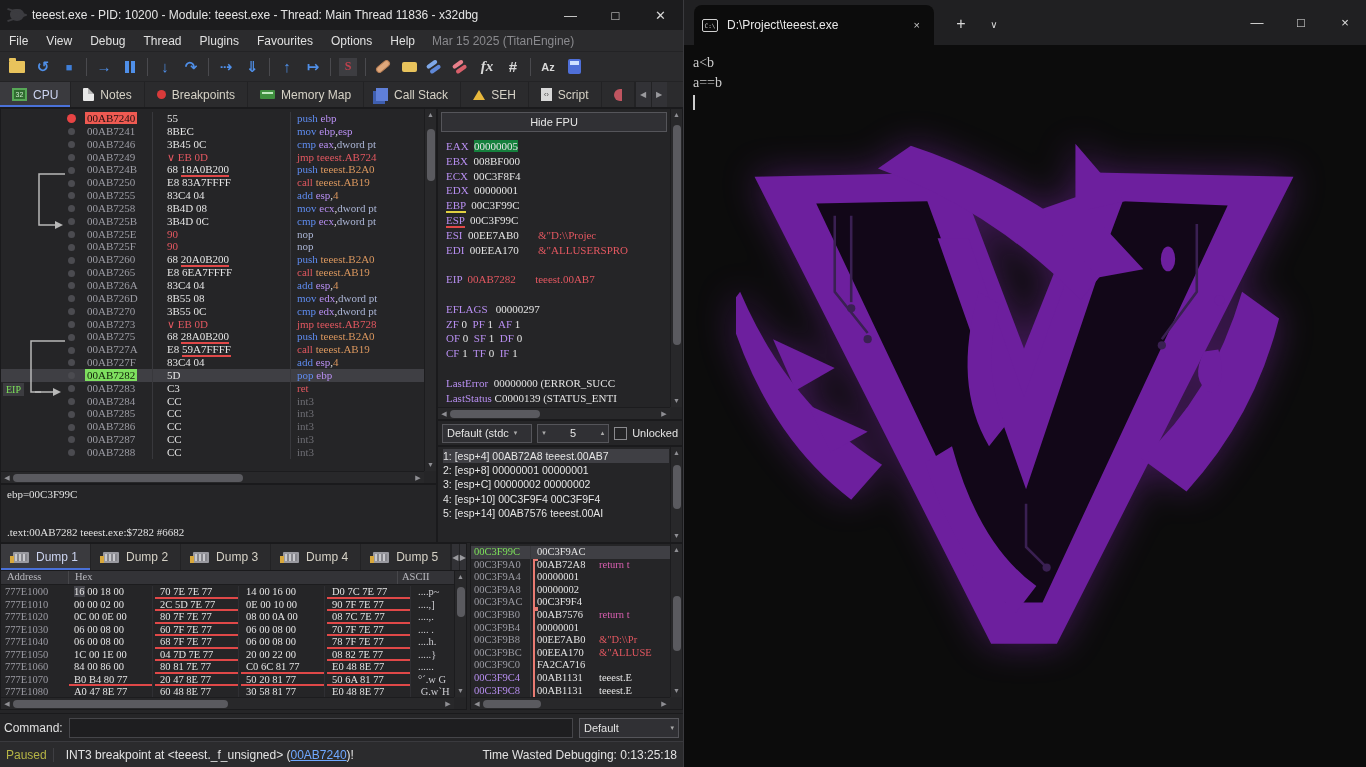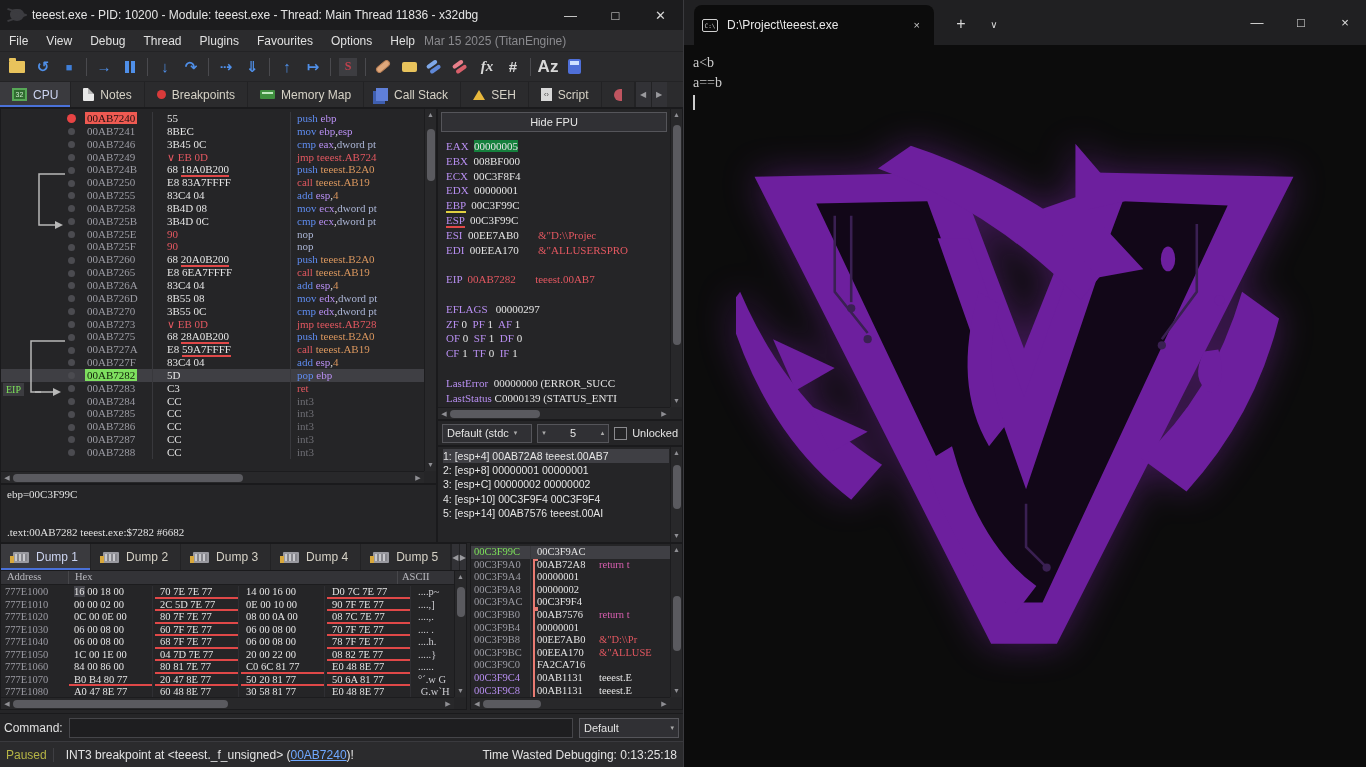--- a/index.html
+++ b/index.html
@@ -11,21 +11,21 @@
   
   #dbg{position:relative;width:683px;height:767px;background:#252527;flex:none;overflow:hidden}
   .titlebar{position:absolute;left:0;top:0;width:683px;height:30px;background:#1c1c1e;display:flex;align-items:center;color:#e4e4e4;font-size:12px}
   .ic-bug{width:14px;height:12px;margin:0 8px 0 10px;background:#3c3c40;border-radius:50% 50% 60% 60%;position:relative;flex:none}
   .ic-bug::before{content:"";position:absolute;left:-3px;top:2px;width:20px;height:2px;background:#3c3c40;transform:rotate(18deg)}
   .ic-bug::after{content:"";position:absolute;left:-3px;bottom:2px;width:20px;height:2px;background:#3c3c40;transform:rotate(-18deg)}
   .t-title{flex:1;overflow:hidden;white-space:nowrap}
   .winbtn{width:45px;height:30px;display:flex;align-items:center;justify-content:center;color:#d8d8d8;font-size:13px}
   .menubar{position:absolute;left:0;top:30px;width:683px;height:22px;background:#2b2b2d;display:flex;align-items:center;font-size:12px;color:#e0e0e0;border-bottom:1px solid #232325}
   .menu-item{padding:2px 9px;cursor:default}
-  .menu-note{color:#8a8a8e;}
+  .menu-note{color:#8a8a8e;margin-left:8px}
   .toolbar{position:absolute;left:0;top:52px;width:683px;height:30px;background:#2b2b2d;display:flex;align-items:center;border-bottom:1px solid #232325;padding-left:4px}
   .tbtn{width:26px;height:24px;display:flex;align-items:center;justify-content:center;font-size:15px;font-weight:bold;position:relative}
   .tsep{width:1px;height:18px;background:#4a4a4e;margin:0 4px}
   .ic-folder{width:16px;height:12px;background:#e8c35c;border-radius:1px;position:relative}
   .ic-folder::before{content:"";position:absolute;top:-3px;left:0;width:7px;height:3px;background:#e8c35c;border-radius:1px 1px 0 0}
   .ic-pause{width:10px;height:12px;border-left:4px solid #4f8fe8;border-right:4px solid #4f8fe8}
   .ic-sbox{width:18px;height:18px;background:#3d3d41;color:#c0414d;font-size:12px;font-weight:bold;display:flex;align-items:center;justify-content:center;font-family:"Liberation Serif",serif}
   .ic-patch{width:16px;height:7px;background:#e0a87c;border-radius:4px;transform:rotate(-40deg);border:1px solid #b87f55}
   .ic-comment{width:15px;height:10px;background:#e8c35c;border-radius:2px;position:relative}
   .ic-comment::after{content:"";position:absolute;left:3px;bottom:-4px;border:4px solid transparent;border-top-color:#e8c35c;border-left-width:2px;border-right-width:2px}
@@ -214,21 +214,21 @@
         </span>
         <span class="tbtn">
           <span class="ic-tagsb"></span>
         </span>
         <span class="tbtn">
           <span class="ic-tagsr"></span>
         </span>
         <span class="tbtn" style="color: rgb(216, 216, 216); font-style: italic; font-family: &quot;Liberation Serif&quot;, serif;">fx</span>
         <span class="tbtn" style="color: rgb(216, 216, 216);">#</span>
         <span class="tsep"></span>
-        <span class="tbtn" style="color: rgb(216, 216, 216); font-size: 17px;">Az</span>
+        <span class="tbtn" style="color: rgb(216, 216, 216); font-size: 11px;">Az</span>
         <span class="tbtn">
           <span class="ic-calc"></span>
         </span>
       </div>
     <div class="tabbar" id="tabbar">
         <div class="tab active">
           <span class="ic-cpu">32</span>
           <span>CPU</span>
         </div>
         <div class="tab">

